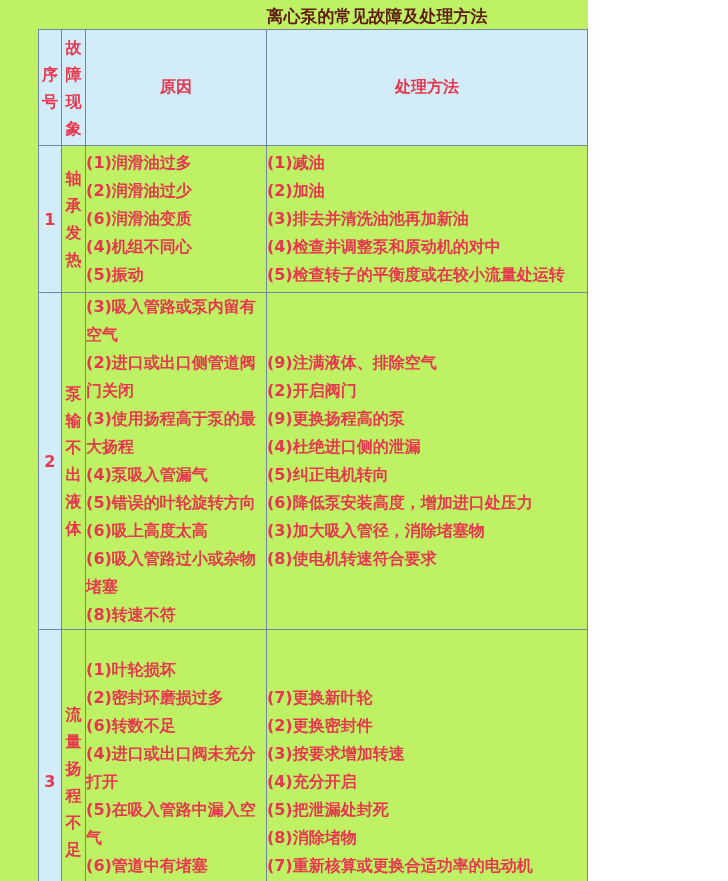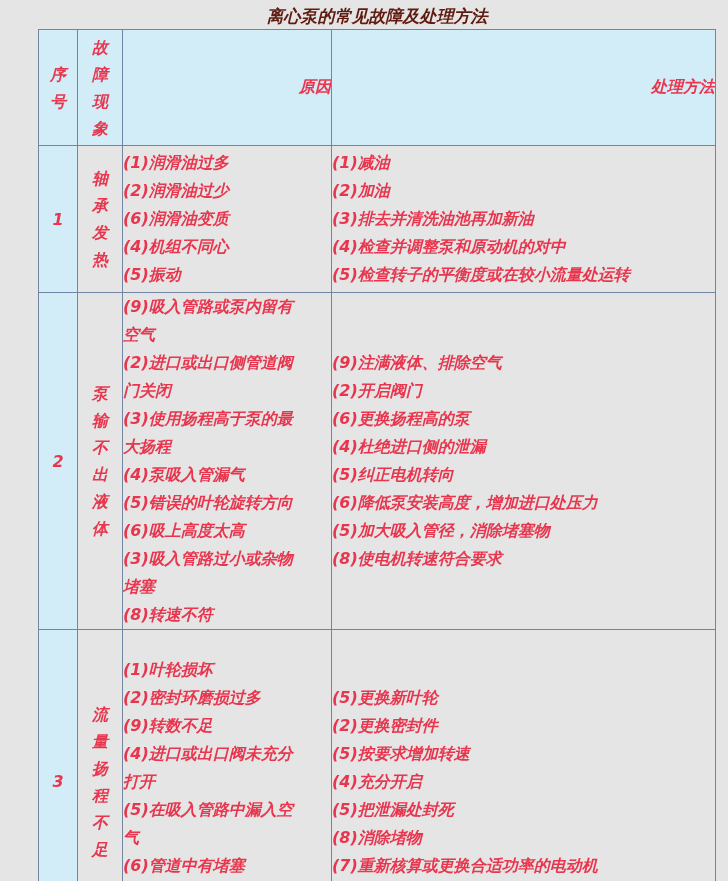--- a/index.html
+++ b/index.html
@@ -1,24 +1,23 @@
 <!DOCTYPE html>
 <html><head>
 <meta charset="utf-8">
 <style>
   html, body { margin: 0; padding: 0; }
   #screen {
-    width: 728px;
+    width: 588px;
     height: 881px;
     overflow: hidden;
-    background: #e5e5e5;
+    background: #bef264;
     font-family: "DejaVu Sans", "Liberation Sans", sans-serif;
     font-weight: bold;
     position: relative;
-    font-style: italic;
   }
   .doc-title {
     padding-top: 6px;
     margin-left: 38px;
     width: 678px;
     text-align: center;
     font-size: 17px;
     line-height: 21px;
     color: #5f1b10;
   }
@@ -34,21 +33,21 @@
     font-size: 16px;
     font-weight: bold;
     vertical-align: middle;
     overflow: hidden;
   }
   .blue { background: #d2edf8; }
   tr.hrow  { height: 116px; }
   tr.row0  { height: 147px; }
   tr.row1  { height: 337px; }
   tr.row2  { height: 304px; }
-  .hcell { text-align: right; padding-left: 8px; }
+  .hcell { text-align: center; padding-left: 8px; }
   .num   { text-align: center; }
   .vtext { text-align: center; }
   .vchar { line-height: 27px; height: 27px; }
   .list  { padding: 0 4px 0 8px; }
   .list .line { line-height: 28px; white-space: nowrap; }
   .top-align { vertical-align: top; padding-top: 12px; }
 </style>
 </head>
 <body>
 
@@ -115,72 +114,72 @@
           <div class="vstack">
               <div class="vchar">泵</div>
               <div class="vchar">输</div>
               <div class="vchar">不</div>
               <div class="vchar">出</div>
               <div class="vchar">液</div>
               <div class="vchar">体</div>
             </div>
         </td>
         <td class="list">
-            <div class="line">(9)吸入管路或泵内留有</div>
+            <div class="line">(3)吸入管路或泵内留有</div>
             <div class="line">空气</div>
             <div class="line">(2)进口或出口侧管道阀</div>
             <div class="line">门关闭</div>
             <div class="line">(3)使用扬程高于泵的最</div>
             <div class="line">大扬程</div>
             <div class="line">(4)泵吸入管漏气</div>
             <div class="line">(5)错误的叶轮旋转方向</div>
             <div class="line">(6)吸上高度太高</div>
-            <div class="line">(3)吸入管路过小或杂物</div>
+            <div class="line">(6)吸入管路过小或杂物</div>
             <div class="line">堵塞</div>
             <div class="line">(8)转速不符</div>
           </td>
         <td class="list">
             <div class="line">(9)注满液体、排除空气</div>
             <div class="line">(2)开启阀门</div>
-            <div class="line">(6)更换扬程高的泵</div>
+            <div class="line">(9)更换扬程高的泵</div>
             <div class="line">(4)杜绝进口侧的泄漏</div>
             <div class="line">(5)纠正电机转向</div>
             <div class="line">(6)降低泵安装高度，增加进口处压力</div>
-            <div class="line">(5)加大吸入管径，消除堵塞物</div>
+            <div class="line">(3)加大吸入管径，消除堵塞物</div>
             <div class="line">(8)使电机转速符合要求</div>
           </td>
       </tr>
 
       <tr class="row2">
         <td class="blue num">3</td>
         <td class="vtext">
           <div class="vstack">
               <div class="vchar">流</div>
               <div class="vchar">量</div>
               <div class="vchar">扬</div>
               <div class="vchar">程</div>
               <div class="vchar">不</div>
               <div class="vchar">足</div>
             </div>
         </td>
         <td class="list top-align">
             <div class="line">(1)叶轮损坏</div>
             <div class="line">(2)密封环磨损过多</div>
-            <div class="line">(9)转数不足</div>
+            <div class="line">(6)转数不足</div>
             <div class="line">(4)进口或出口阀未充分</div>
             <div class="line">打开</div>
             <div class="line">(5)在吸入管路中漏入空</div>
             <div class="line">气</div>
             <div class="line">(6)管道中有堵塞</div>
             <div class="line">(7)介质密度与泵要求不</div>
           </td>
         <td class="list">
-            <div class="line">(5)更换新叶轮</div>
+            <div class="line">(7)更换新叶轮</div>
             <div class="line">(2)更换密封件</div>
-            <div class="line">(5)按要求增加转速</div>
+            <div class="line">(3)按要求增加转速</div>
             <div class="line">(4)充分开启</div>
             <div class="line">(5)把泄漏处封死</div>
             <div class="line">(8)消除堵物</div>
             <div class="line">(7)重新核算或更换合适功率的电动机</div>
           </td>
       </tr>
     </tbody>
   </table>
 
 </div>

